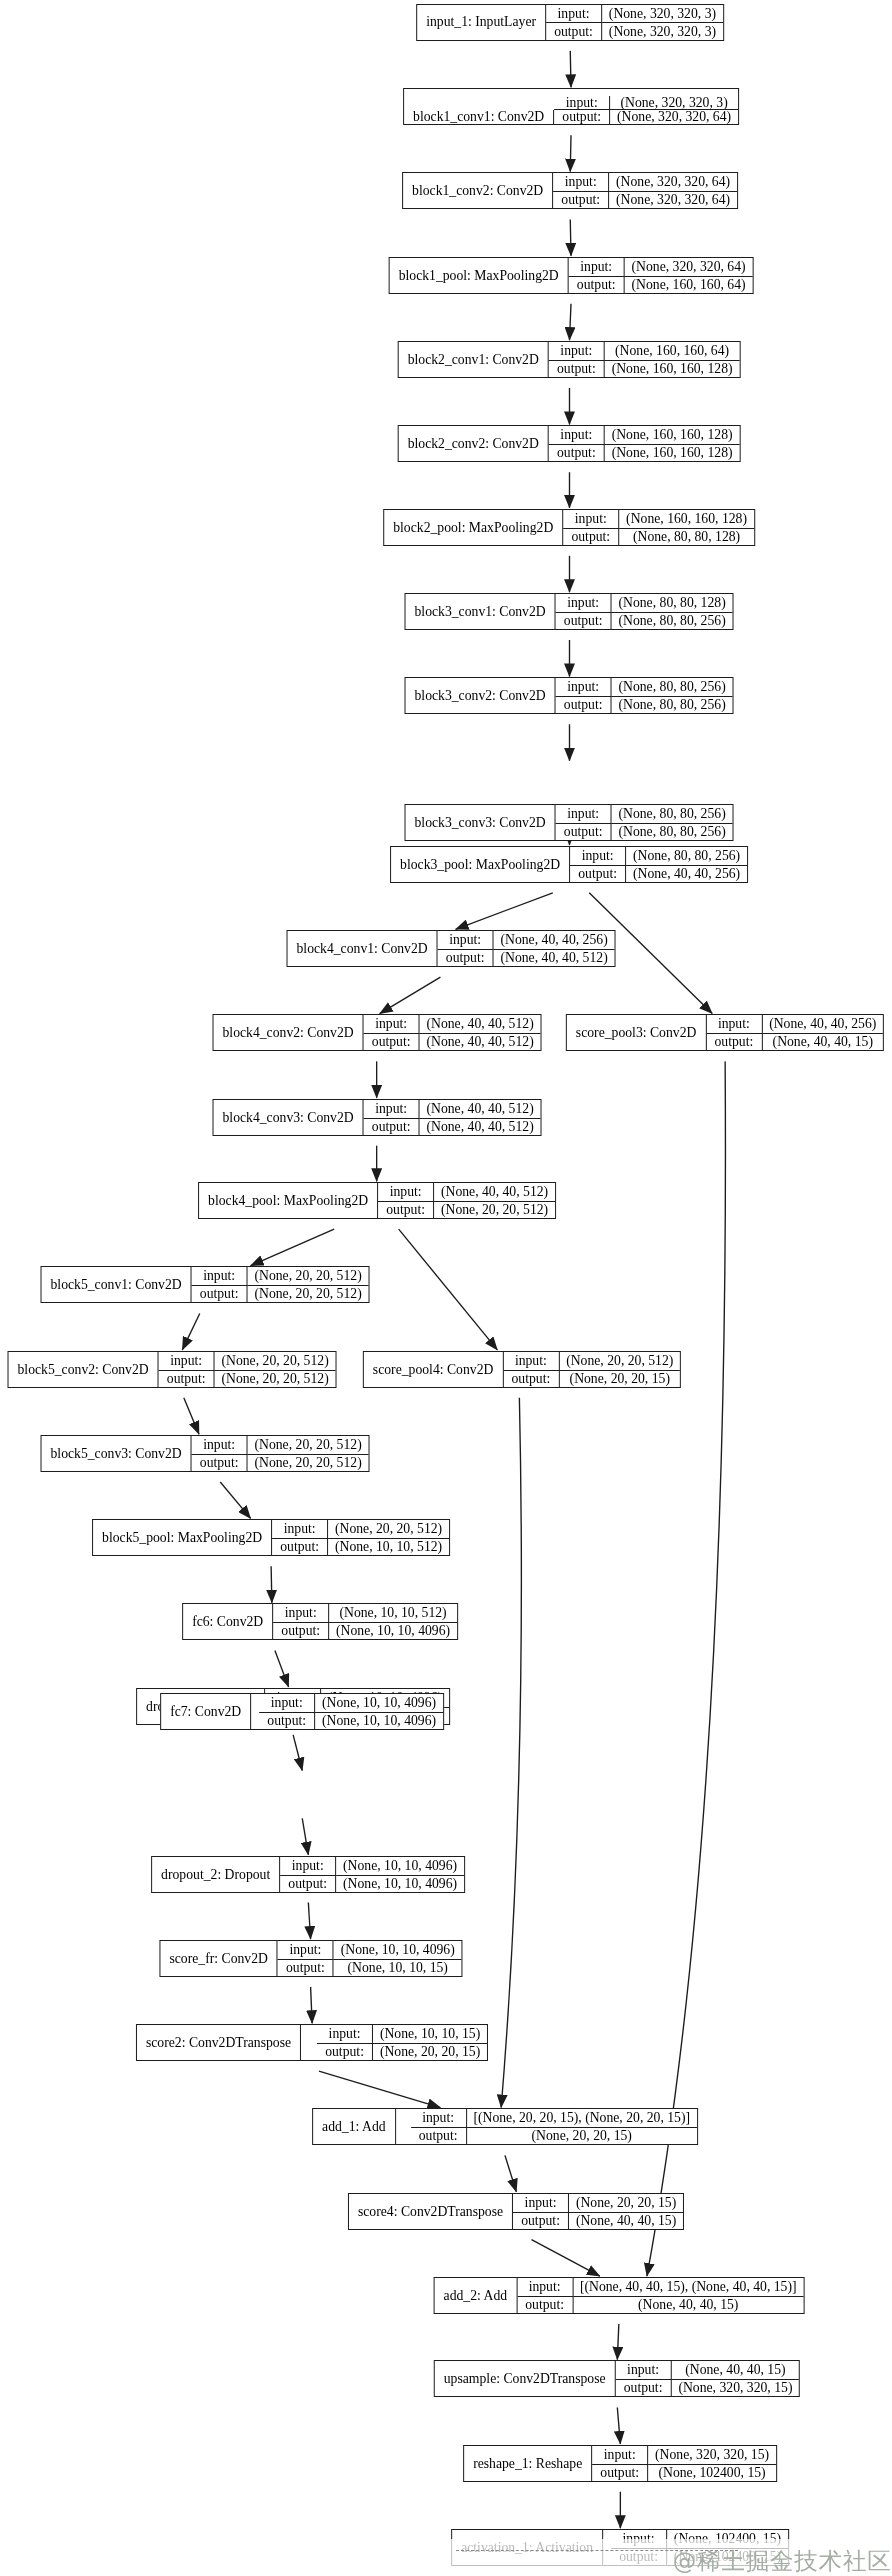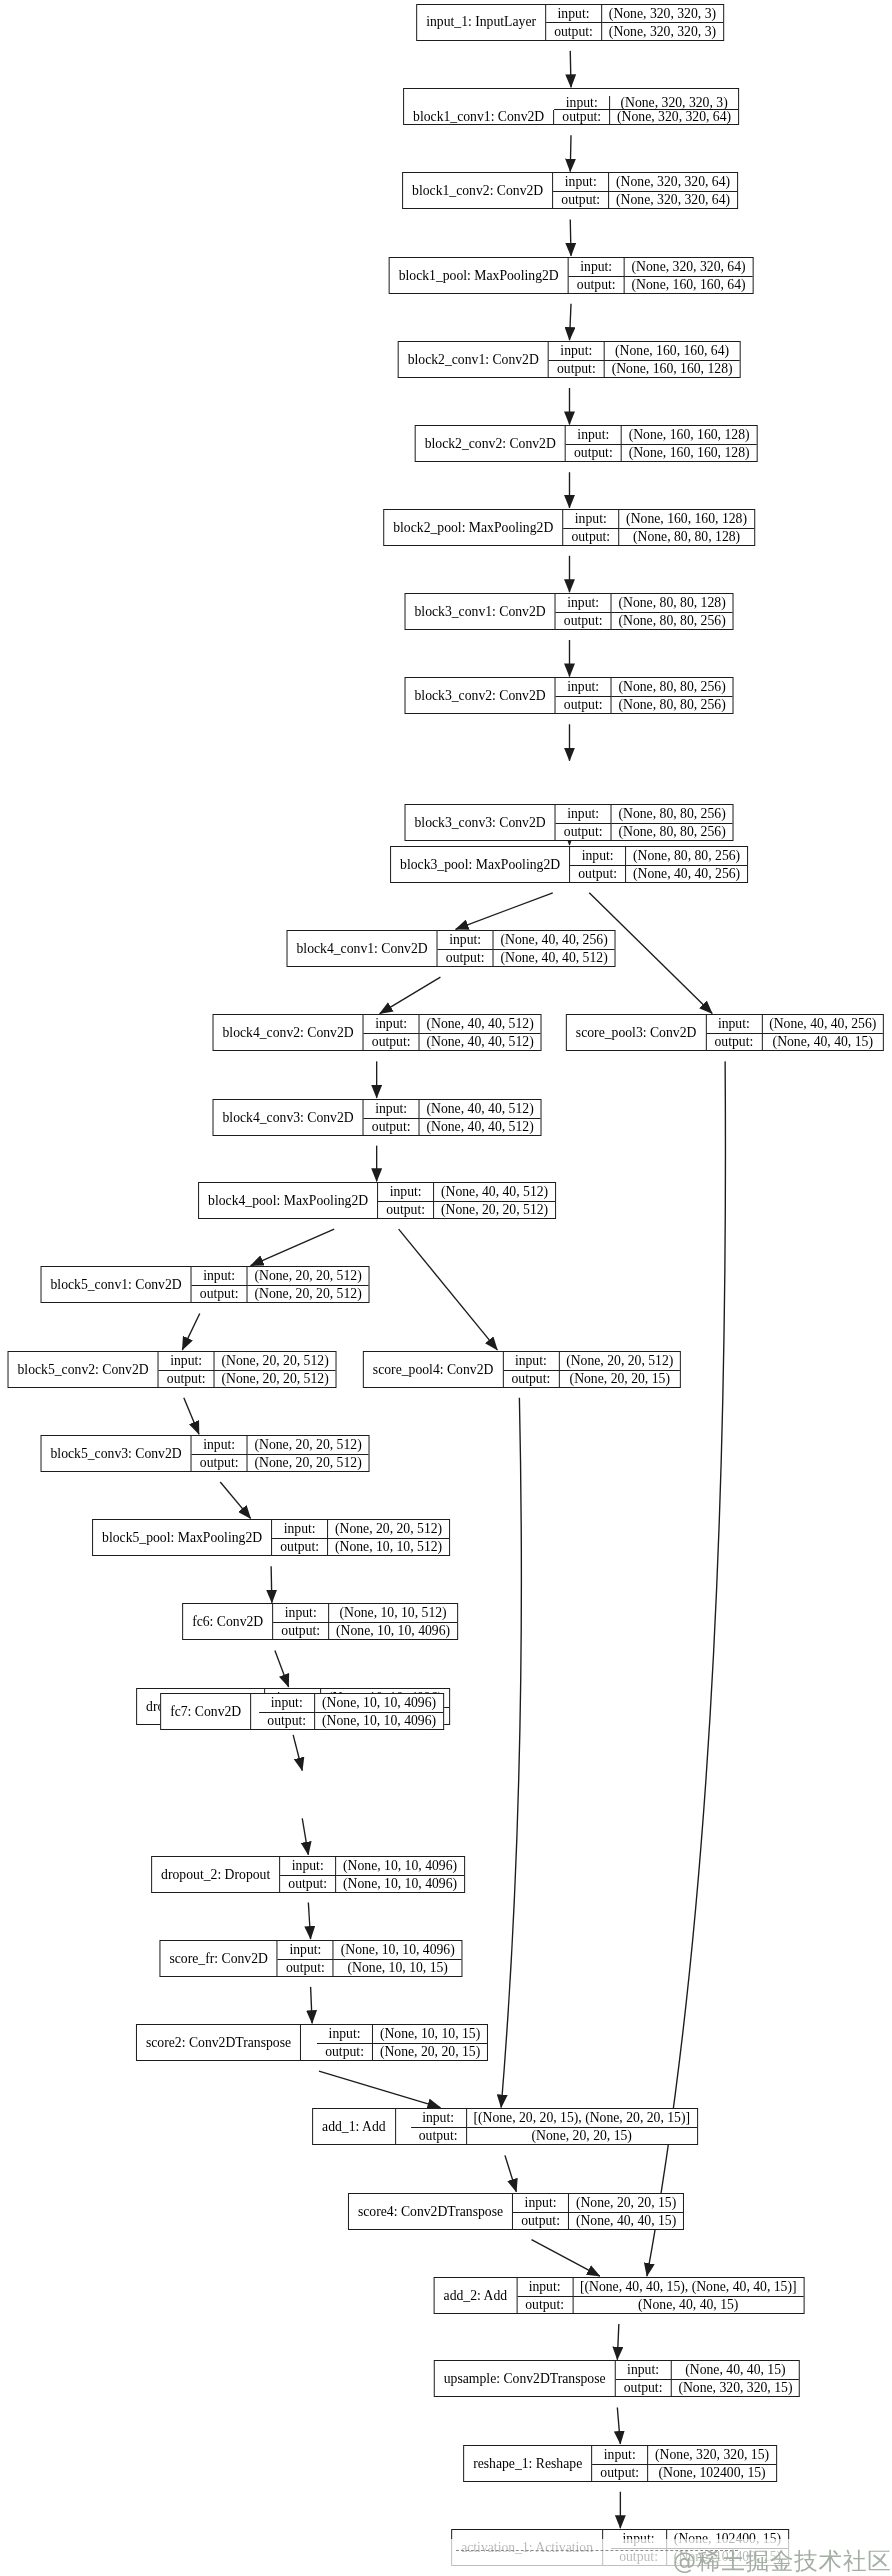--- a/index.html
+++ b/index.html
@@ -130,21 +130,21 @@
           <div class="row">
             <div class="k">input:</div>
             <div class="v">(None, 160, 160, 64)</div>
           </div>
           <div class="row out">
             <div class="k">output:</div>
             <div class="v">(None, 160, 160, 128)</div>
           </div>
         </div>
       </div>
-      <div class="node" style="left: 586px; top: 425px;">
+      <div class="node" style="left: 569px; top: 425px;">
         <div class="nm">block2_conv2: Conv2D</div>
         <div class="io">
           <div class="row">
             <div class="k">input:</div>
             <div class="v">(None, 160, 160, 128)</div>
           </div>
           <div class="row out">
             <div class="k">output:</div>
             <div class="v">(None, 160, 160, 128)</div>
           </div>

